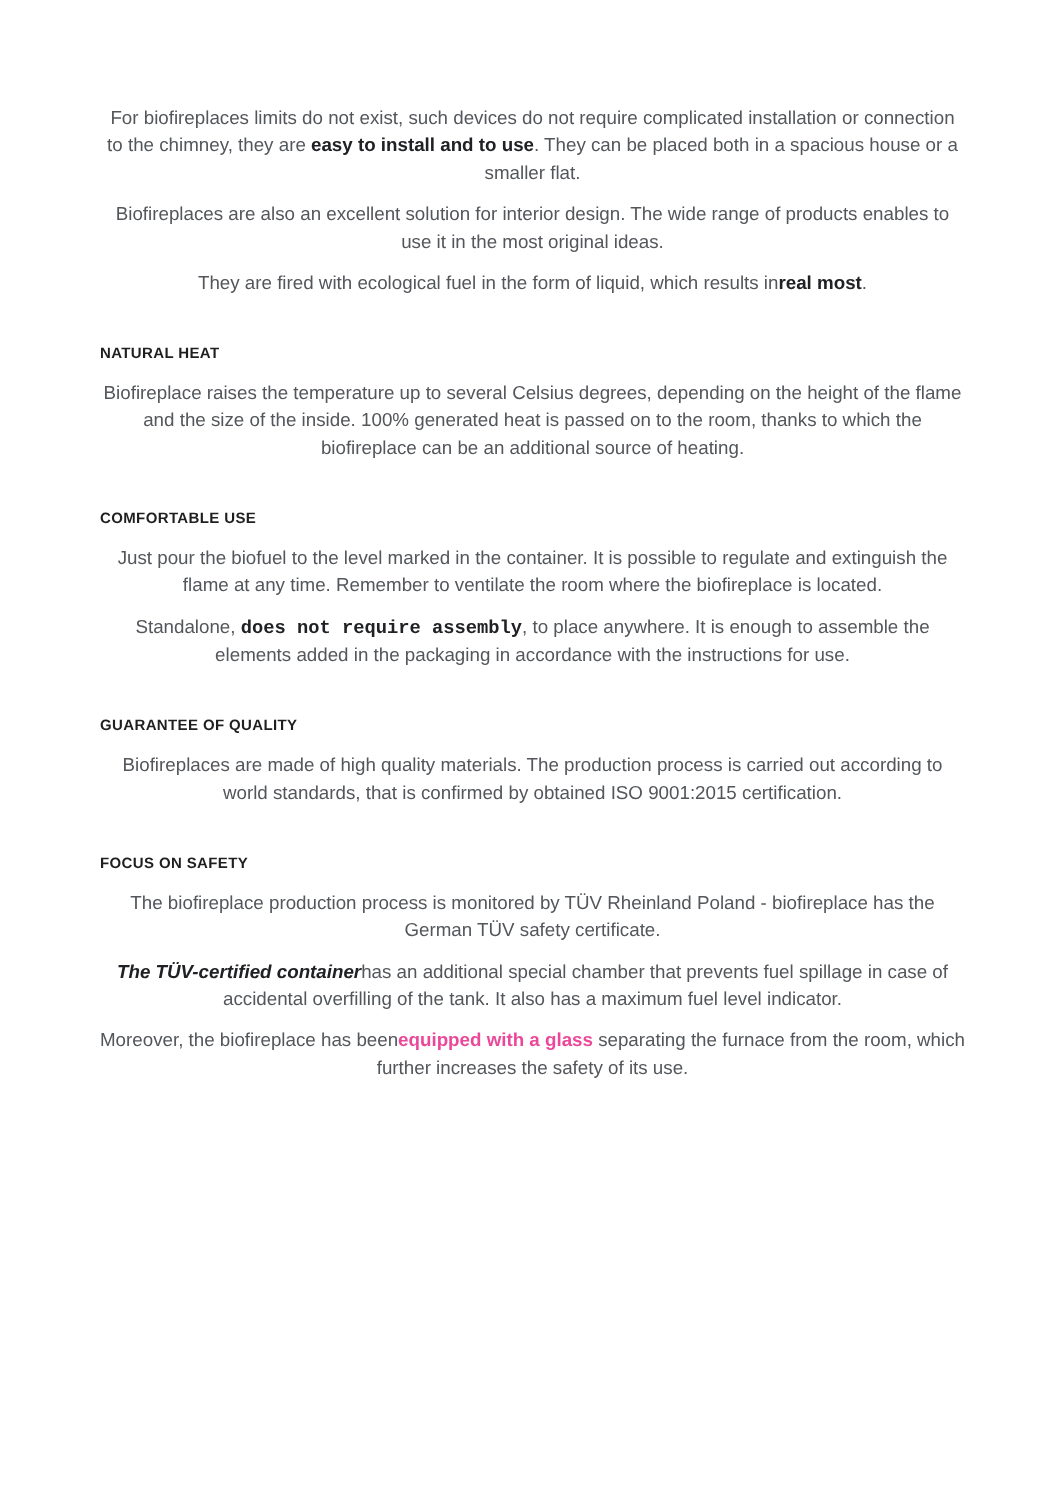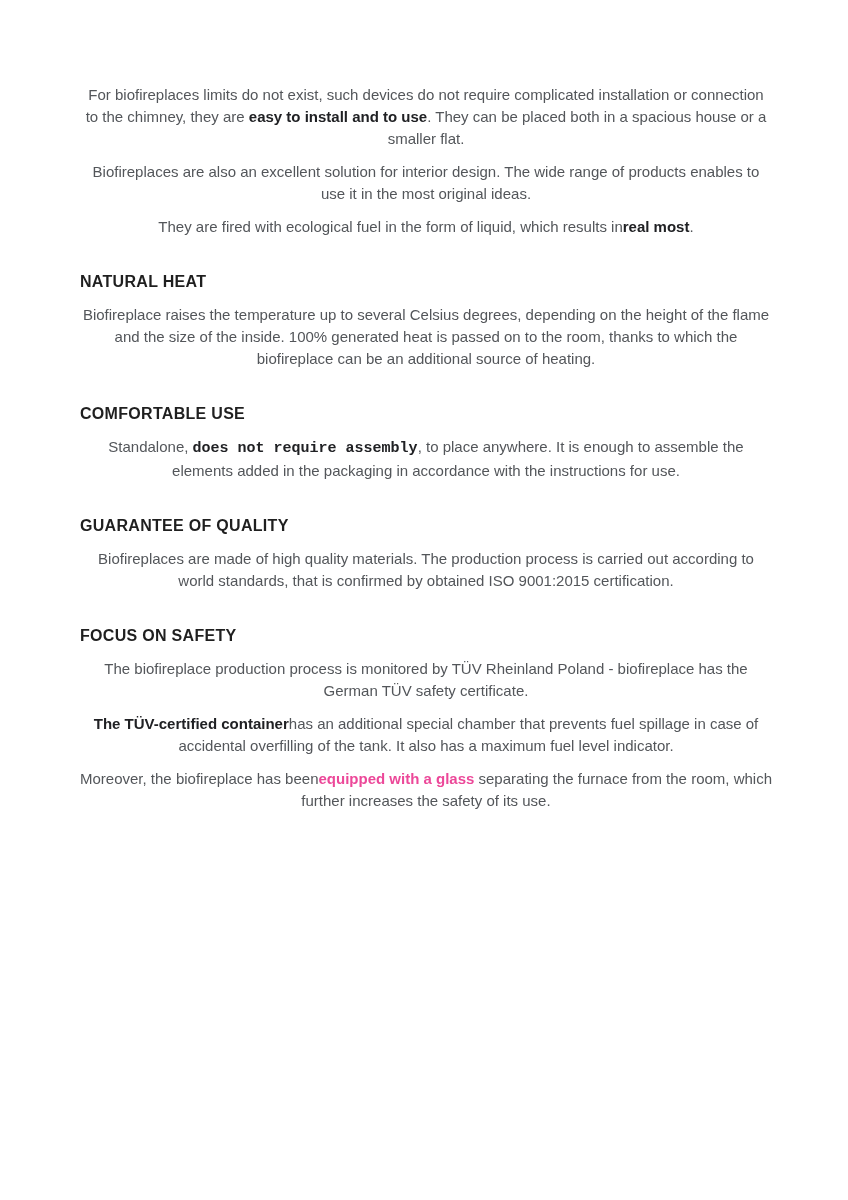--- a/index.html
+++ b/index.html
@@ -18,40 +18,41 @@
     font-size: 15px;
     line-height: 22px;
     overflow: hidden;
   }
   .page p {
     margin: 0 0 11px 0;
     font-weight: 400;
     text-align: center;
   }
   .page h2 {
-    font-size: 16px;
+    font-size: 12px;
     line-height: 22px;
     margin: 33px 0 11px 0;
     font-weight: 700;
     letter-spacing: 0.3px;
   }
   .page strong {
     font-weight: 700;
   }
 </style>
 </head>
 <body>
 
 <main class="page" style="color: rgb(83, 86, 90); background: rgb(255, 255, 255);">
     <p><span>For biofireplaces limits do not exist, such devices do not require complicated installation or connection to the chimney, they are </span><strong style="color: rgb(32, 33, 36);">easy to install and to use</strong><span>. They can be placed both in a spacious house or a smaller flat.</span></p>
     <p><span>Biofireplaces are also an excellent solution for interior design. The wide range of products enables to use it in the most original ideas.</span></p>
     <p><span>They are fired with ecological fuel in the form of liquid, which results in</span><strong style="color: rgb(32, 33, 36);">real most</strong><span>.</span></p>
     <h2 style="color: rgb(31, 31, 31);">NATURAL HEAT</h2>
     <p><span>Biofireplace raises the temperature up to several Celsius degrees, depending on the height of the flame and the size of the inside. 100% generated heat is passed on to the room, thanks to which the biofireplace can be an additional source of heating.</span></p>
     <h2 style="color: rgb(31, 31, 31);">COMFORTABLE USE</h2>
+    <p><span>Just pour the biofuel to the level marked in the container. It is possible to regulate and extinguish the flame at any time. Remember to ventilate the room where the biofireplace is located.</span></p>
     <p><span>Standalone, </span><strong style="color: rgb(32, 33, 36); font-family: Liberation Mono, monospace;">does not require assembly</strong><span>, to place anywhere. It is enough to assemble the elements added in the packaging in accordance with the instructions for use.</span></p>
     <h2 style="color: rgb(31, 31, 31);">GUARANTEE OF QUALITY</h2>
     <p><span>Biofireplaces are made of high quality materials. The production process is carried out according to world standards, that is confirmed by obtained ISO 9001:2015 certification.</span></p>
     <h2 style="color: rgb(31, 31, 31);">FOCUS ON SAFETY</h2>
     <p><span>The biofireplace production process is monitored by TÜV Rheinland Poland - biofireplace has the German TÜV safety certificate.</span></p>
-    <p><strong style="color: rgb(32, 33, 36);">The TÜV-certified container</strong><span>has an additional special chamber that prevents fuel spillage in case of accidental overfilling of the tank. It also has a maximum fuel level indicator.</span></p>
+    <p><strong style="color: rgb(32, 33, 36); font-style: italic;">The TÜV-certified container</strong><span>has an additional special chamber that prevents fuel spillage in case of accidental overfilling of the tank. It also has a maximum fuel level indicator.</span></p>
     <p><span>Moreover, the biofireplace has been</span><strong style="color: #ec4899;">equipped with a glass</strong><span> separating the furnace from the room, which further increases the safety of its use.</span></p>
   </main>
 
 </body></html>

